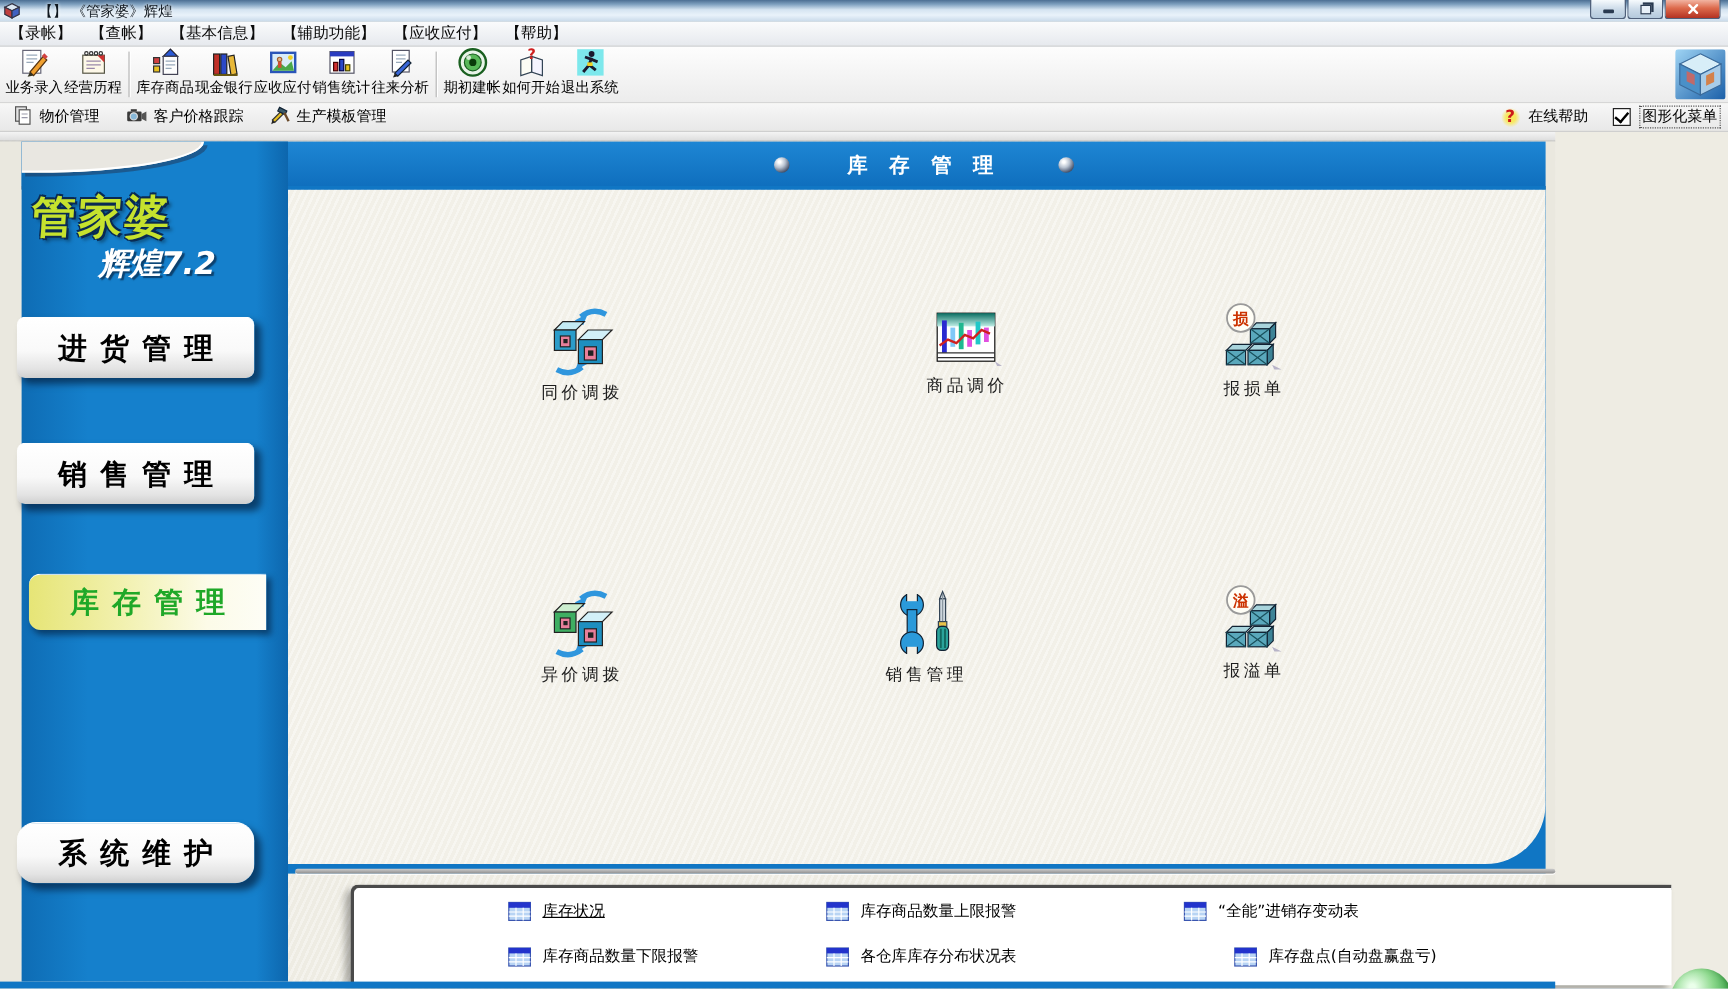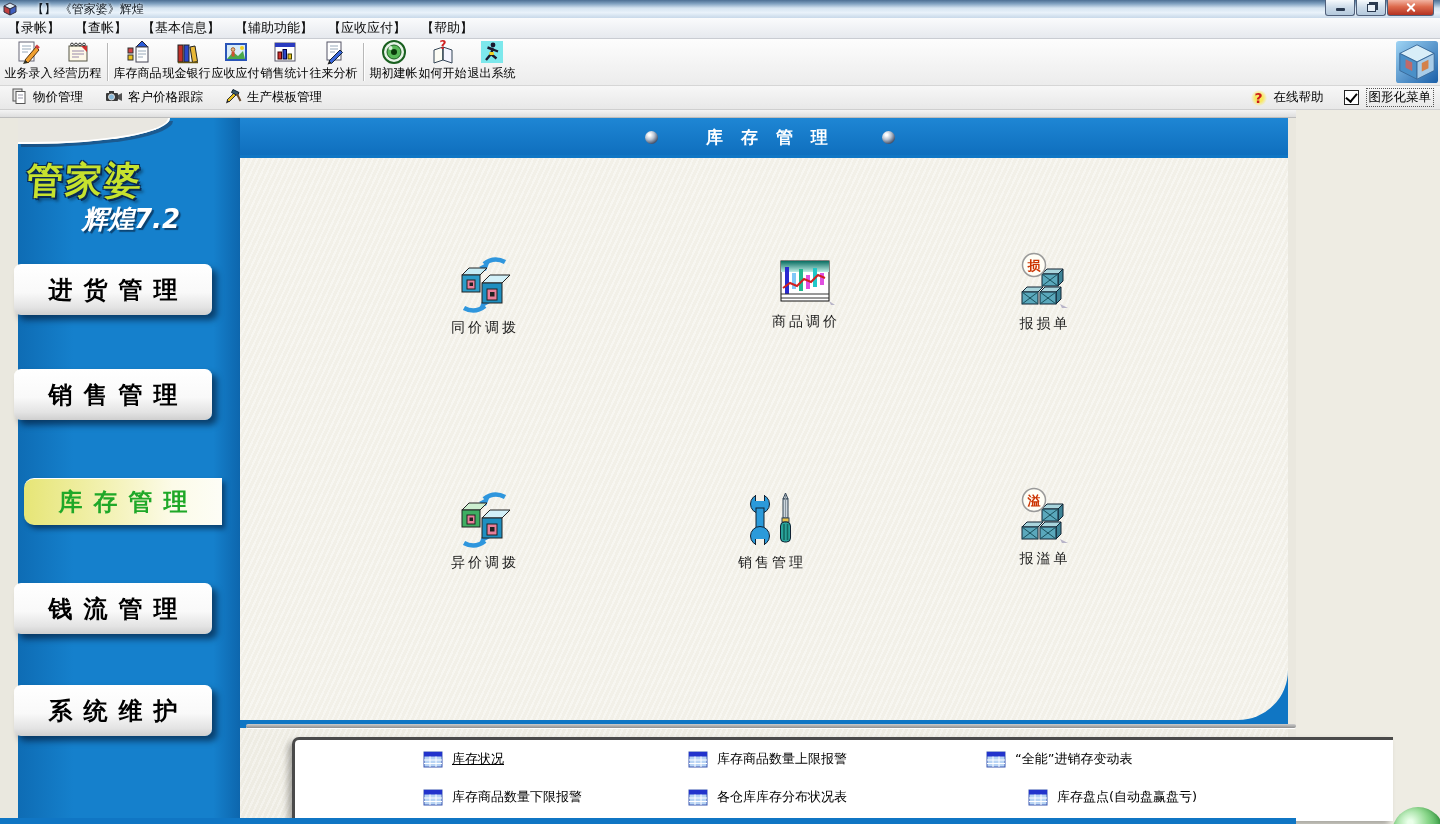--- a/index.html
+++ b/index.html
@@ -350,22 +350,21 @@
       <span class="sphere"></span>
       <span class="txt">库 存 管 理</span>
       <span class="sphere"></span>
     </div>
 
     <div class="logo1">管家婆</div>
     <div class="logo2">辉煌7.2</div>
     <div class="side-btn" style="top:154px;">进货管理</div>
     <div class="side-btn" style="top:259px;">销售管理</div>
     <div class="side-btn selected" style="top:368px;text-align:right;">库存管理</div>
-    <div class="side-btn" style="top:473px;">钱流管理</div>
-    <div class="side-btn" style="top:575px;">系统维护</div>
+    <div class="side-btn" style="top:575px;border-radius:16px;">系统维护</div>
 
     <div class="module" style="left:423px;top:146px;">
       <svg width="58" height="58" viewBox="0 0 58 58">
         <path d="M28 8 Q38 0 49 6" fill="none" stroke="#2f96dd" stroke-width="4.5"></path>
         <polygon points="23,11 34,5 30,15" fill="#2f96dd"></polygon>
         <path d="M29 50 Q19 58 8 52" fill="none" stroke="#2f96dd" stroke-width="4.5"></path>
         <polygon points="34,47 23,53 27,43" fill="#2f96dd"></polygon>
         <polygon points="6,19 13,12 31,12 24,19" fill="#c4ebf4" stroke="#222"></polygon>
         <rect x="6" y="19" width="18" height="17" fill="#2b9cc9" stroke="#222"></rect>
         <rect x="11" y="24" width="8" height="9" fill="#e87f9a" stroke="#222"></rect>

